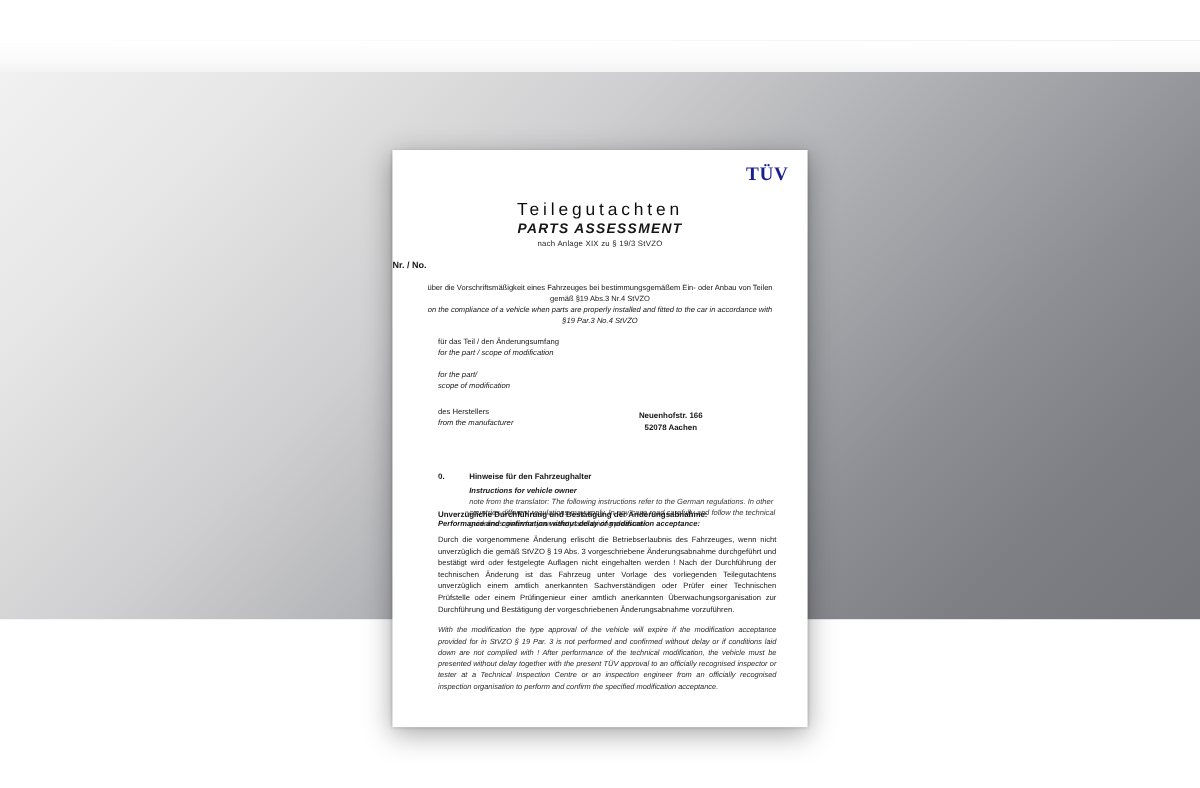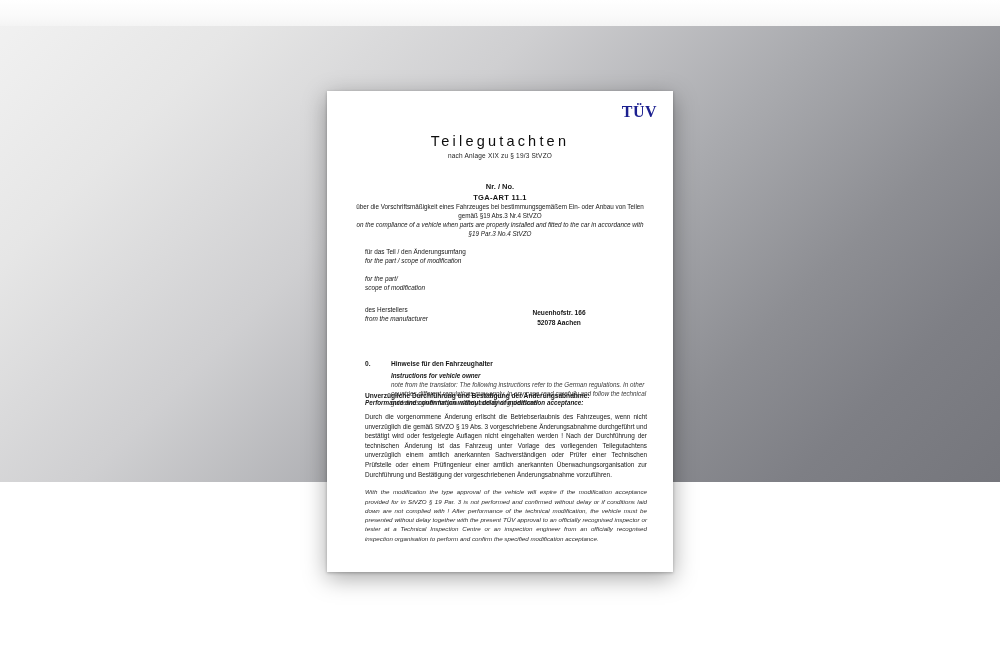--- a/index.html
+++ b/index.html
@@ -11,20 +11,21 @@
     height: 657px;
     overflow: hidden;
     font-family: "Liberation Sans", sans-serif;
     background: #ffffff;
   }
   .stage {
     position: relative;
     width: 1000px;
     height: 482px;
     background: linear-gradient(135deg, #f2f2f2 0%, #e6e6e6 18%, #cfcfd1 38%, #a9aaae 58%, #8d8e93 74%, #7e7f85 86%, #75767c 100%);
+    margin-top: 34px;
   }
   
   .stage::before {
     content: "";
     position: absolute;
     left: 0; top: 0; right: 0;
     height: 26px;
     background: linear-gradient(180deg, #ffffff 0%, #fafafa 60%, #f4f4f4 100%);
   }
   .page {
@@ -83,21 +84,21 @@
     font-size: 6.5px;
     letter-spacing: 0.2px;
     color: #222;
   }
 
   
   .nr-line {
     position: absolute;
     left: 0; right: 0;
     top: 91px;
-    text-align: center;
+    text-align: left;
     font-size: 7.5px;
     font-weight: bold;
   }
   .tga {
     position: absolute;
     left: 0; right: 0;
     top: 102px;
     text-align: center;
     font-size: 7.5px;
     font-weight: bold;
@@ -205,25 +206,25 @@
 <body>
 
 <div class="stage">
   <div class="page">
     <div class="page-inner">
 
       <div class="tuv">TÜV</div>
 
       <div class="title-block">
         <div class="t-main">Teilegutachten</div>
+        <div class="t-sub">PARTS ASSESSMENT</div>
         <div class="t-law">nach Anlage XIX zu § 19/3 StVZO</div>
       </div>
 
       <div class="nr-line">Nr. / No.</div>
-      <div class="tga">TGA-ART 11.1</div>
 
       <div class="ueber">
         <span>über die Vorschriftsmäßigkeit eines Fahrzeuges bei bestimmungsgemäßem Ein- oder Anbau von Teilen gemäß §19 Abs.3 Nr.4 StVZO</span>
         <span class="en">on the compliance of a vehicle when parts are properly installed and fitted to the car in accordance with §19 Par.3 No.4 StVZO</span>
       </div>
 
       <div class="lbl lbl-part">
         <span class="de">für das Teil / den Änderungsumfang</span>
         <span class="en">for the part / scope of modification</span>
       </div>

